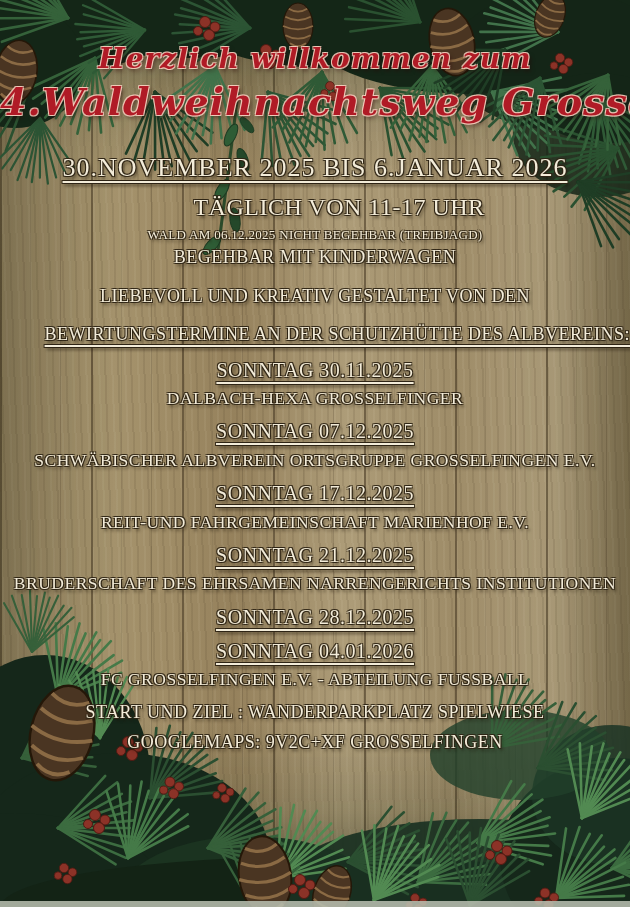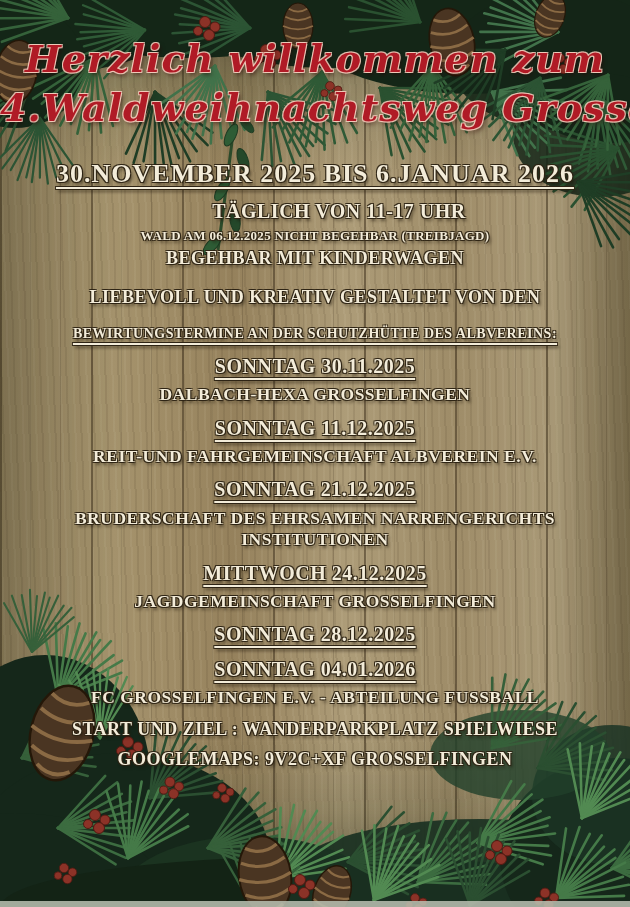--- a/index.html
+++ b/index.html
@@ -15,46 +15,46 @@
         rgba(70,56,36,.22) 60px 61px, rgba(0,0,0,0) 61px 91px),
       repeating-linear-gradient(88deg, rgba(255,246,220,.06) 0 2px, rgba(0,0,0,0) 2px 6px,
         rgba(80,64,40,.13) 6px 8px, rgba(0,0,0,0) 8px 13px),
       linear-gradient(90deg,#9a8864 0,#a8966f 18%,#95815c 37%,#ad9c78 55%,#9e8c68 72%,#b2a17e 88%,#8f7d5a 100%);
     box-shadow: inset 0 0 150px rgba(25,28,14,.45);
   }
   .deco{position:absolute; inset:0; z-index:1;}
   .content{position:relative; z-index:2; width:100%; height:100%; text-align:center;}
 
   .txt{
-    color:#f3ecd9; font-weight:bold; letter-spacing:.5px; line-height:1.22;
+    color:#f3ecd9; font-weight:normal; letter-spacing:.5px; line-height:1.22;
     text-shadow:
       -1px -1px 0 rgba(46,35,20,.9), 1px -1px 0 rgba(46,35,20,.9),
       -1px  1px 0 rgba(46,35,20,.9), 1px  1px 0 rgba(46,35,20,.9),
       2px 3px 3px rgba(25,18,8,.55);
   }
   .u{text-decoration:underline; text-decoration-thickness:2px; text-underline-offset:5px;}
 
   .title{
     color:#b01b26; font-style:italic; font-weight:bold;
     font-family:"DejaVu Serif",serif; letter-spacing:1px; white-space:nowrap; margin:0;
     text-shadow:
       -1px -1px 0 rgba(244,205,188,.85), 1px -1px 0 rgba(244,205,188,.85),
       -1px  1px 0 rgba(244,205,188,.85), 1px  1px 0 rgba(244,205,188,.85),
       2px 3px 4px rgba(40,0,0,.5);
   }
-  .t1{font-size:38px;margin-top:36px;}
+  .t1{padding-top:42px; font-size:28px;}
   .t2{margin-top:4px; font-size:38px;}
 
   .daterange{margin-top:28px; font-size:26px; letter-spacing:1px;}
-  .hours{margin-top:9px; font-size:20px;padding-left:48px;}
+  .hours{margin-top:9px; font-size:24px;padding-left:48px;}
   .note{margin-top:5px; font-size:13px; letter-spacing:.3px;}
   .stroller{margin-top:4px; font-size:18px;}
   .made1{margin-top:17px; font-size:18px;}
   .made2{margin-top:11px; font-size:18px;}
-  .catering{margin-top:16px; font-size:14px;}
+  .catering{margin-top:16px; font-size:18px;text-align:right;}
 
   .sched-date{margin-top:10px; font-size:20px;}
   .sched-date.first{margin-top:12px;}
   .sched-host{margin-top:6px; font-size:17.5px;}
 
   .startline{margin-top:11px; font-size:18px;text-align:center;}
   .mapsline{margin-top:8px; font-size:18px;}
 </style>
 </head>
 <body>
@@ -206,33 +206,33 @@
     <div class="txt note">WALD AM 06.12.2025 NICHT BEGEHBAR (TREIBJAGD)</div>
     <div class="txt stroller">BEGEHBAR MIT KINDERWAGEN</div>
 
     <div class="txt made1">LIEBEVOLL UND KREATIV GESTALTET VON DEN</div>
 
     <div class="txt catering u">BEWIRTUNGSTERMINE AN DER SCHUTZHÜTTE DES ALBVEREINS:</div>
 
     <div>
       <div>
         <div class="txt sched-date first u">SONNTAG 30.11.2025</div>
-        <div class="txt sched-host">DALBACH-HEXA GROSSELFINGEN</div>
-      </div>
-      <div>
-        <div class="txt sched-date u">SONNTAG 11.12.2025</div>
-        <div class="txt sched-host">REIT-UND FAHRGEMEINSCHAFT ALBVEREIN E.V.</div>
+        <div class="txt sched-host">DALBACH-HEXA GROSSELFINGER</div>
+      </div>
+      <div>
+        <div class="txt sched-date u">SONNTAG 07.12.2025</div>
+        <div class="txt sched-host">SCHWÄBISCHER ALBVEREIN ORTSGRUPPE GROSSELFINGEN E.V.</div>
+      </div>
+      <div>
+        <div class="txt sched-date u">SONNTAG 17.12.2025</div>
+        <div class="txt sched-host">REIT-UND FAHRGEMEINSCHAFT MARIENHOF E.V.</div>
       </div>
       <div>
         <div class="txt sched-date u">SONNTAG 21.12.2025</div>
         <div class="txt sched-host">BRUDERSCHAFT DES EHRSAMEN NARRENGERICHTS INSTITUTIONEN</div>
-      </div>
-      <div>
-        <div class="txt sched-date u">MITTWOCH 24.12.2025</div>
-        <div class="txt sched-host">JAGDGEMEINSCHAFT GROSSELFINGEN</div>
       </div>
       <div>
         <div class="txt sched-date u">SONNTAG 28.12.2025</div>
       </div>
       <div>
         <div class="txt sched-date u">SONNTAG 04.01.2026</div>
         <div class="txt sched-host">FC GROSSELFINGEN E.V. - ABTEILUNG FUSSBALL</div>
       </div>
     </div>
 

